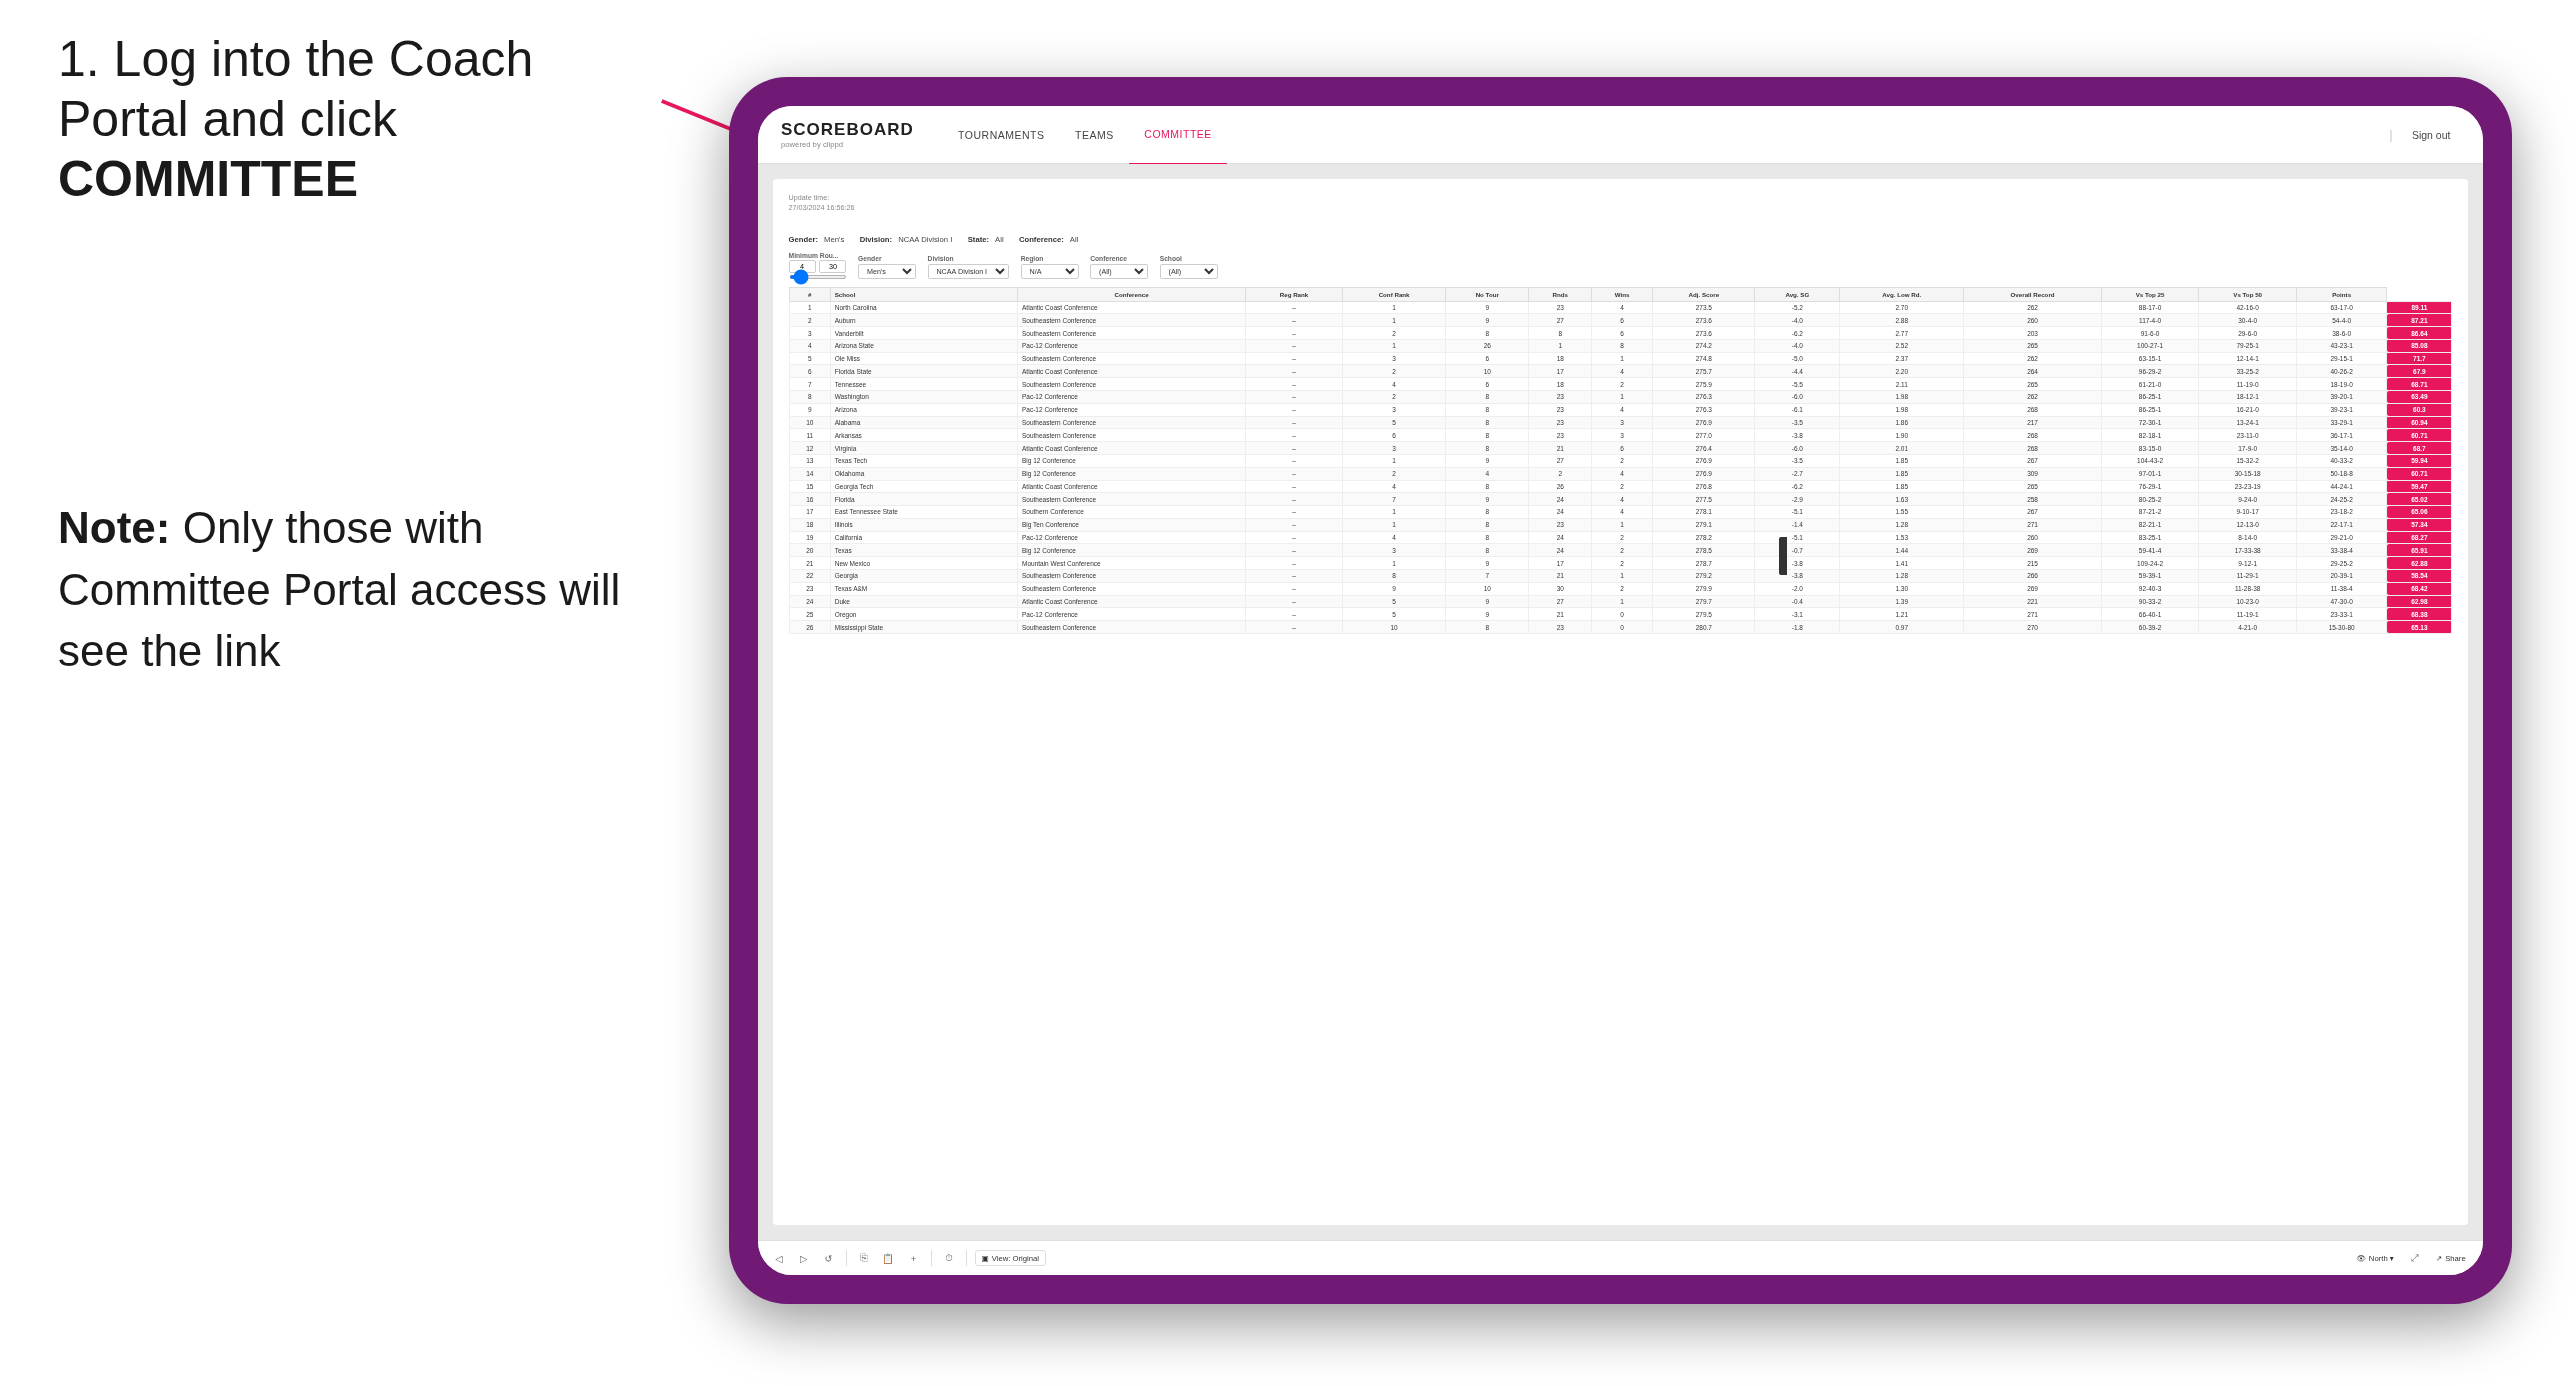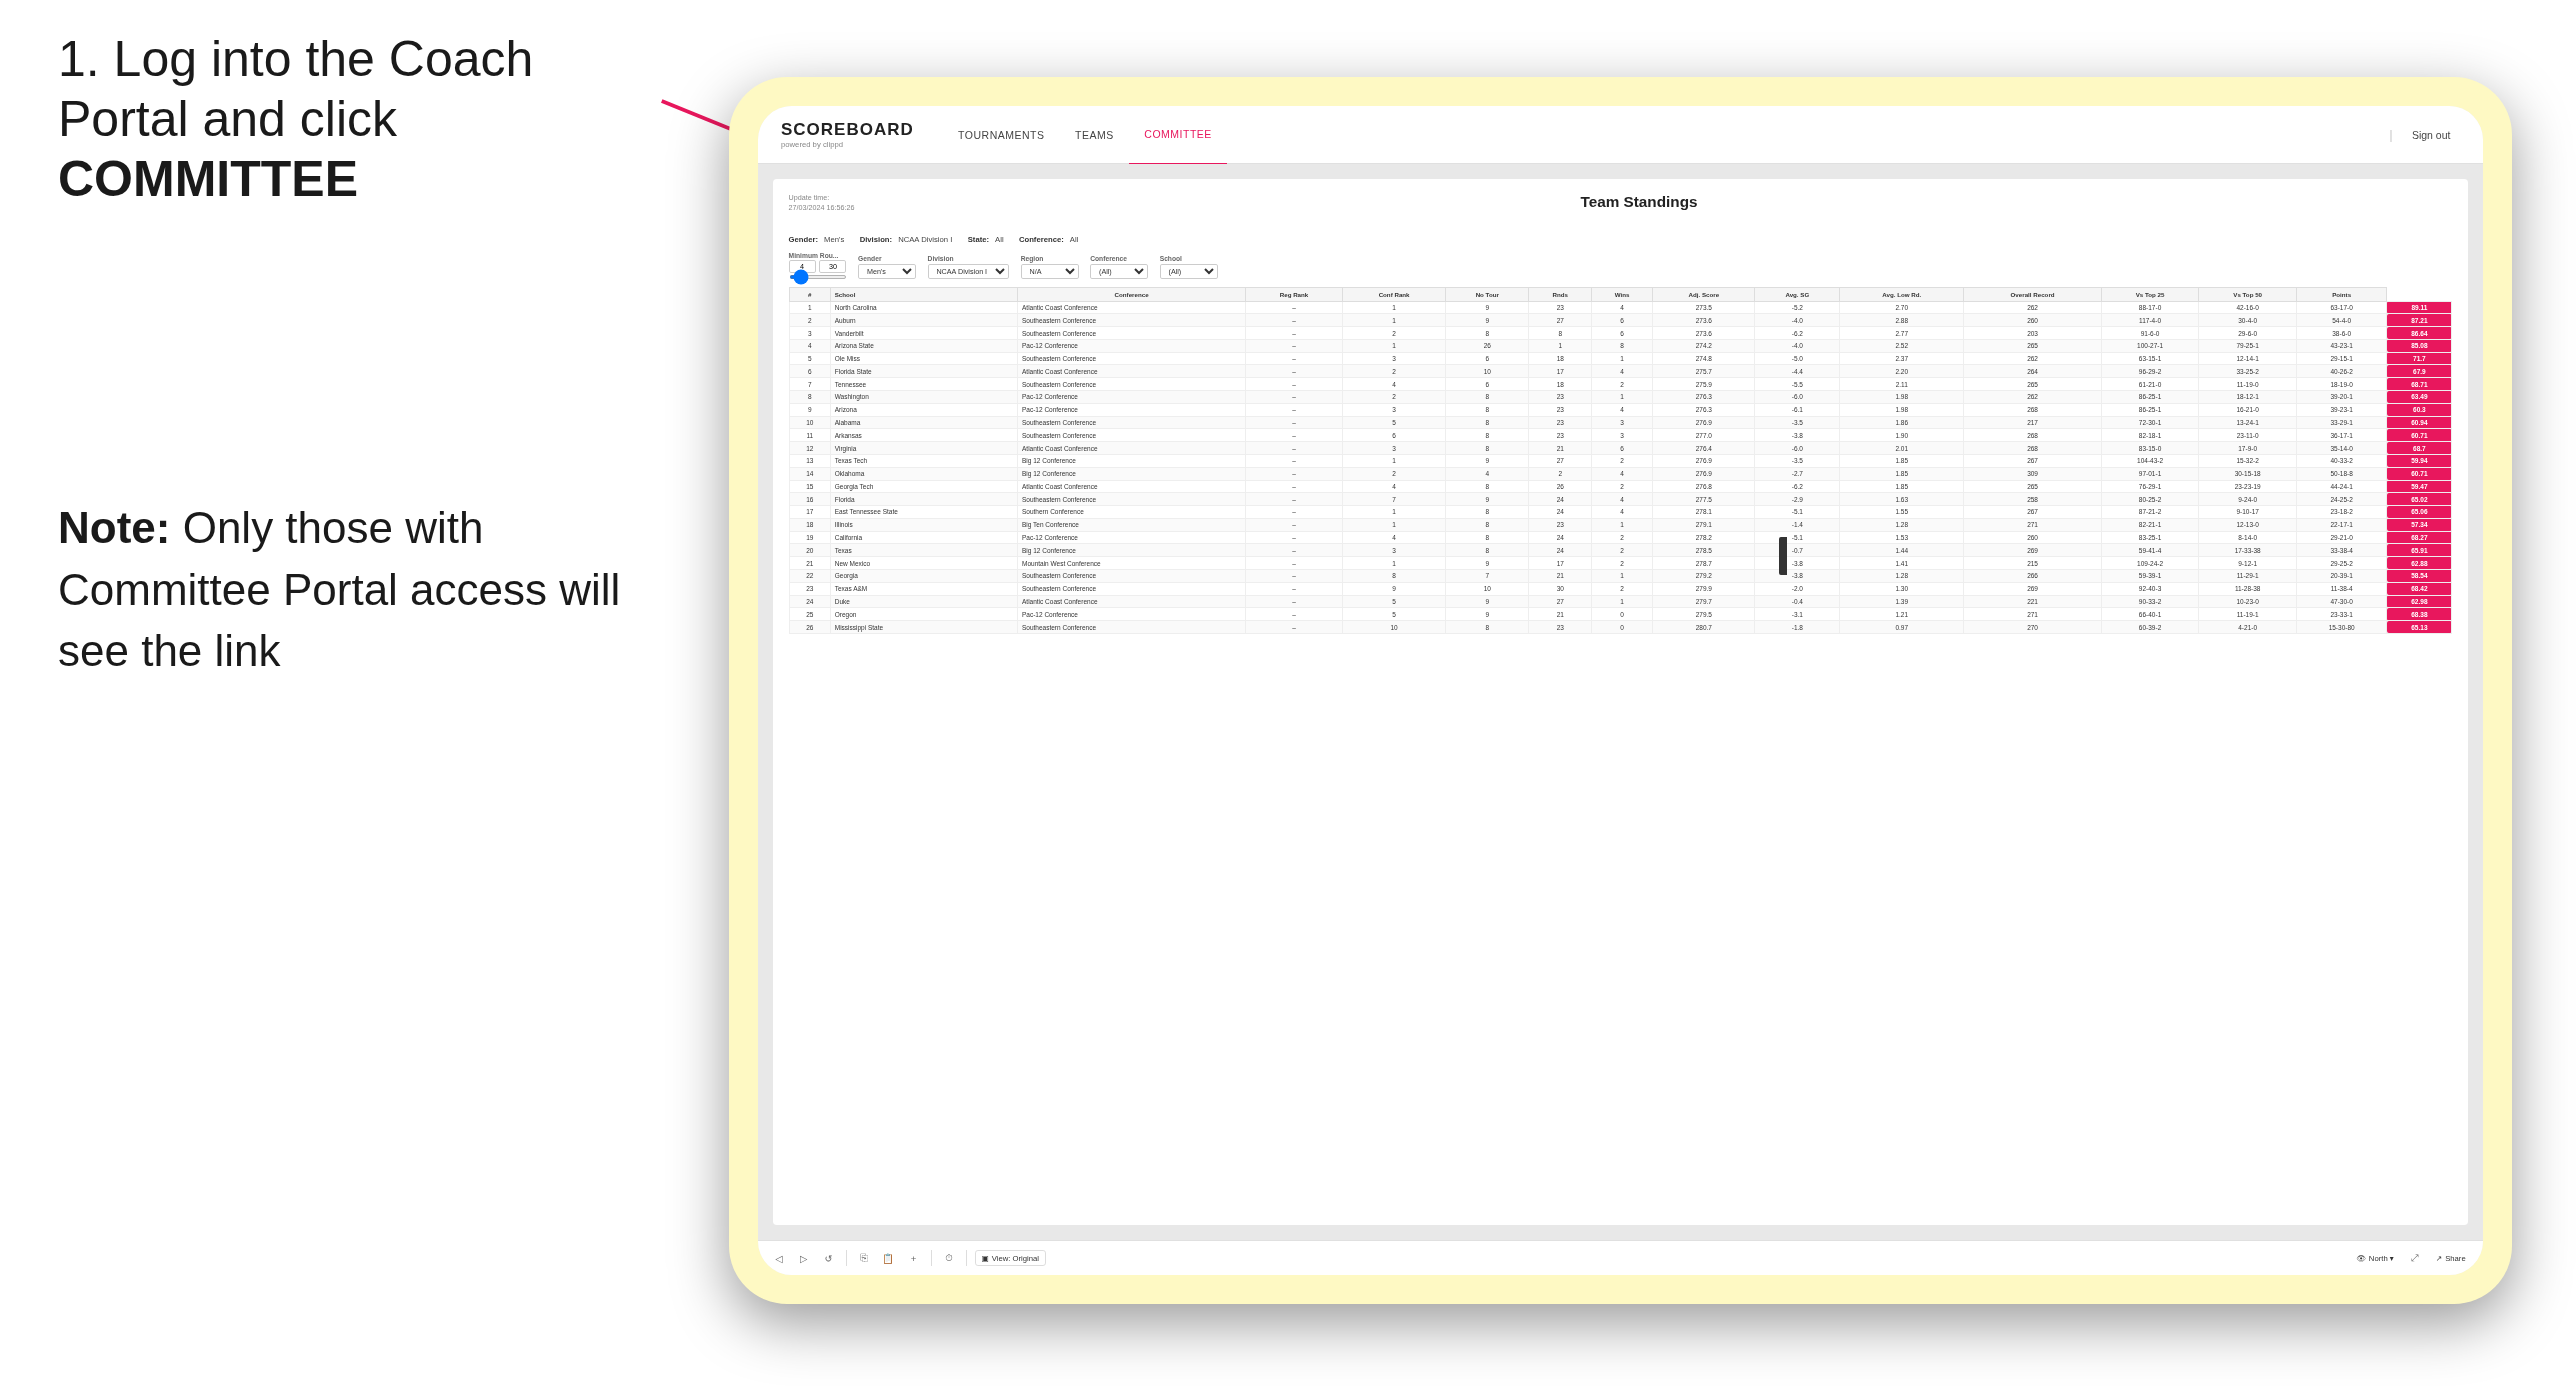--- a/index.html
+++ b/index.html
@@ -43,21 +43,21 @@
       font-weight: 700;
     }
 
     
     .tablet-frame {
       position: absolute;
       top: 77px;
       left: 729px;
       width: 1783px;
       height: 1227px;
-      background: #fef9c3;
+      background: #701a75;
       border-radius: 58px;
       padding: 29px;
       box-shadow: 0 19px 58px rgba(0,0,0,0.4);
     }
 
     .tablet-screen {
       width: 100%;
       height: 100%;
       background: #f0f0f0;
       border-radius: 34px;
@@ -440,21 +440,20 @@
 
 
     <div class="main-content">
       <div class="content-panel">
 
         <div class="panel-header">
           <div class="update-time">
             <div>Update time:</div>
             <div>27/03/2024 16:56:26</div>
           </div>
-          <div class="panel-title">Team Standings</div>
         </div>
 
         <div class="filters-row">
           <div class="filter-item">
             <span class="filter-label">Gender:</span>
             <span>Men's</span>
           </div>
           <div class="filter-item">
             <span class="filter-label">Division:</span>
             <span>NCAA Division I</span>

